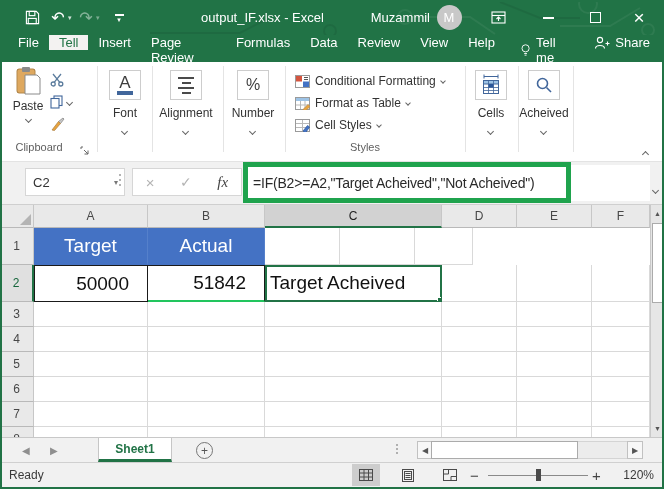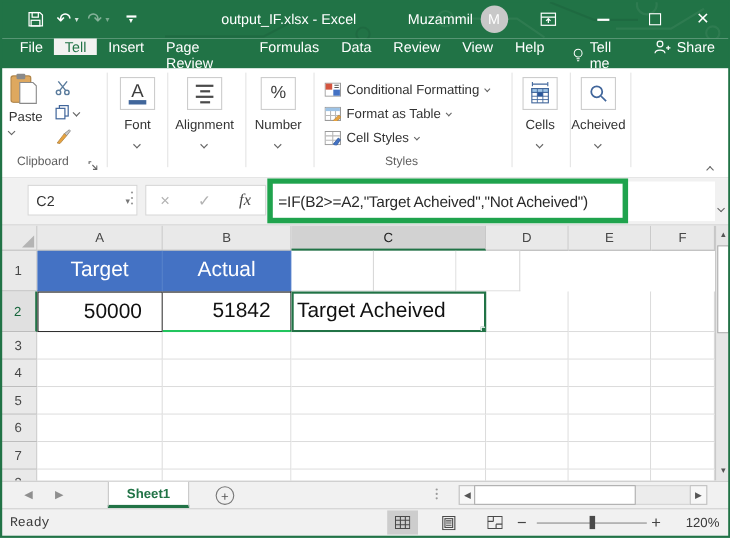--- a/index.html
+++ b/index.html
@@ -37,21 +37,21 @@
   .mtab.active { background:#f3f2f1; color:#217346; }
   .tellme { display:flex; align-items:center; gap:6px; padding:0 10px; margin-left:6px; }
   .share-wrap { margin-left:auto; display:flex; align-items:center; gap:5px; padding:0 14px; }
 
   
   .ribbon { position:absolute; left:0; top:62px; width:664px; height:100px; background:#fff; border-bottom:1px solid #e3e3e3; z-index:4; font-size:12px; color:#333; }
   .rsep { position:absolute; top:4px; height:86px; border-left:1px solid #e4e4e4; }
   .grp-label { position:absolute; top:79px; font-size:11px; color:#5f5f5f; text-align:center; }
   .chev { display:inline-block; width:5px; height:5px; border-right:1.3px solid #666; border-bottom:1.3px solid #666; transform:rotate(45deg); }
   .chev-up { transform:rotate(-135deg); }
-  .paste-btn { position:absolute; left:8px; top:4px; width:40px; height:72px; display:flex; flex-direction:column; }
+  .paste-btn { position:absolute; left:8px; top:4px; width:40px; height:72px; display:flex; flex-direction:column; align-items:center; }
   .paste-btn .lbl { margin-top:3px; }
   .paste-btn .chev { margin-top:4px; }
   .mini-btn { position:absolute; left:50px; width:22px; height:20px; display:flex; align-items:center; }
   .launcher { position:absolute; }
   .icon-box { position:absolute; width:32px; height:30px; top:8px; border:1px solid #cdcdcd; background:#fff; display:flex; align-items:center; justify-content:center; }
   .box-lbl { position:absolute; top:44px; text-align:center; }
   .box-chev { position:absolute; top:61px; text-align:center; }
   .font-a { font-size:17px; color:#3f3f3f; line-height:14px; }
   .font-underline { width:16px; border-top:4px solid #41669b; margin-top:1px; }
   .align-lines { display:flex; flex-direction:column; gap:3px; align-items:center; }
@@ -103,21 +103,21 @@
   .tab-active { position:absolute; left:98px; top:0; width:74px; height:24px; background:#fff; border-left:1px solid #c6c6c6; border-right:1px solid #c6c6c6; border-bottom:3px solid #217346; display:flex; align-items:center; justify-content:center; font-size:12px; font-weight:bold; color:#217346; }
   .addsheet { position:absolute; left:196px; top:4px; width:17px; height:17px; border:1px solid #767676; border-radius:50%; display:flex; align-items:center; justify-content:center; font-size:12px; color:#555; }
   .sb-dots { position:absolute; left:396px; top:6px; display:flex; flex-direction:column; gap:2px; }
   .sb-dots i { width:2px; height:2px; background:#9a9a9a; border-radius:50%; }
   .hs-btn { position:absolute; top:3px; width:16px; height:18px; border:1px solid #c1c1c1; background:#f7f7f7; display:flex; align-items:center; justify-content:center; font-size:8px; color:#555; }
   .hs-track { position:absolute; left:417px; top:3px; width:226px; height:18px; background:#ececec; border:1px solid #d4d4d4; }
   .hs-thumb { position:absolute; left:431px; top:3px; width:147px; height:18px; background:#fff; border:1px solid #ababab; }
 
   
   .statusbar { position:absolute; left:0; top:462px; width:664px; height:25px; background:#f1f1f1; border-top:1px solid #d0d0d0; z-index:3; font-size:12px; color:#3a3a3a; }
-  .status-mode { position:absolute; left:9px; top:0; height:24px; display:flex; align-items:center;font-family:Liberation Mono, monospace; }
+  .status-mode { position:absolute; left:9px; top:0; height:24px; display:flex; align-items:center; }
   .view-btn { position:absolute; top:1px; width:28px; height:22px; display:flex; align-items:center; justify-content:center; }
   .view-btn.sel { background:#cdcdcd; }
   .zoom-out { position:absolute; left:470px; top:0; height:24px; display:flex; align-items:center; font-size:15px; color:#444; }
   .zoom-track { position:absolute; left:488px; top:12px; width:100px; border-top:1.5px solid #8a8a8a; }
   .zoom-thumb { position:absolute; left:536px; top:6px; width:5px; height:12px; background:#4a4a4a; }
   .zoom-in { position:absolute; left:592px; top:0; height:24px; display:flex; align-items:center; font-size:15px; color:#444; }
   .zoom-label { position:absolute; right:10px; top:0; height:24px; display:flex; align-items:center; }
 </style>
 </head>
 <body>

